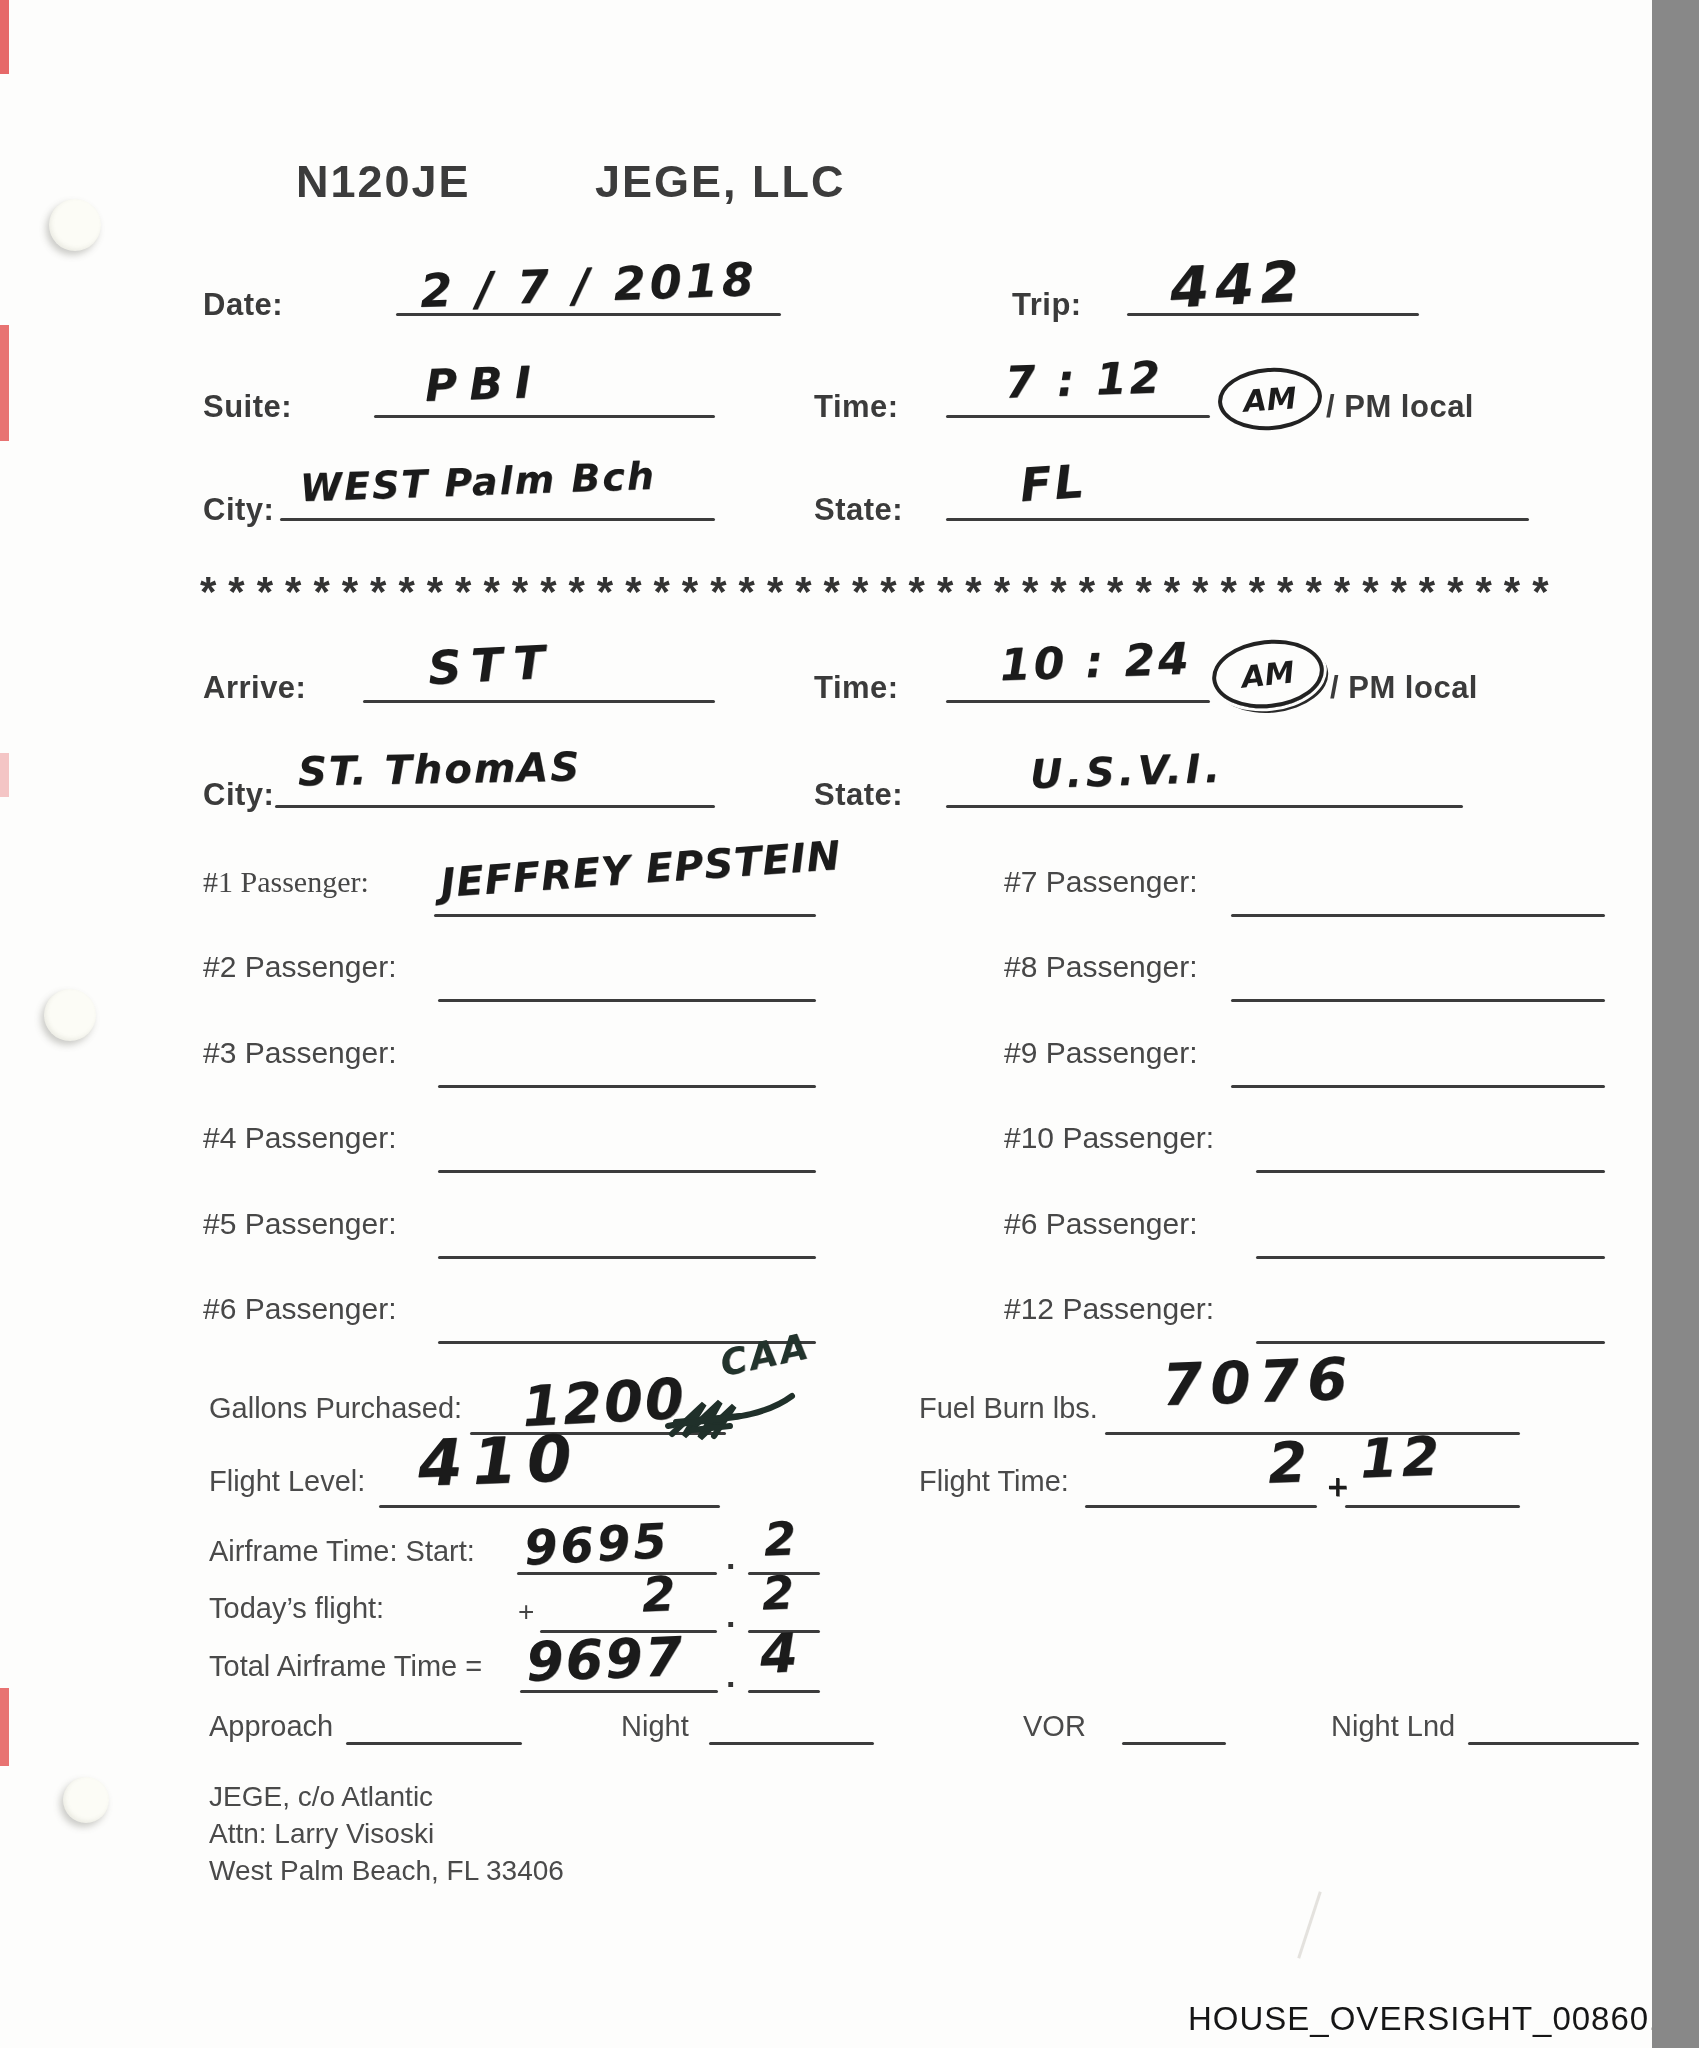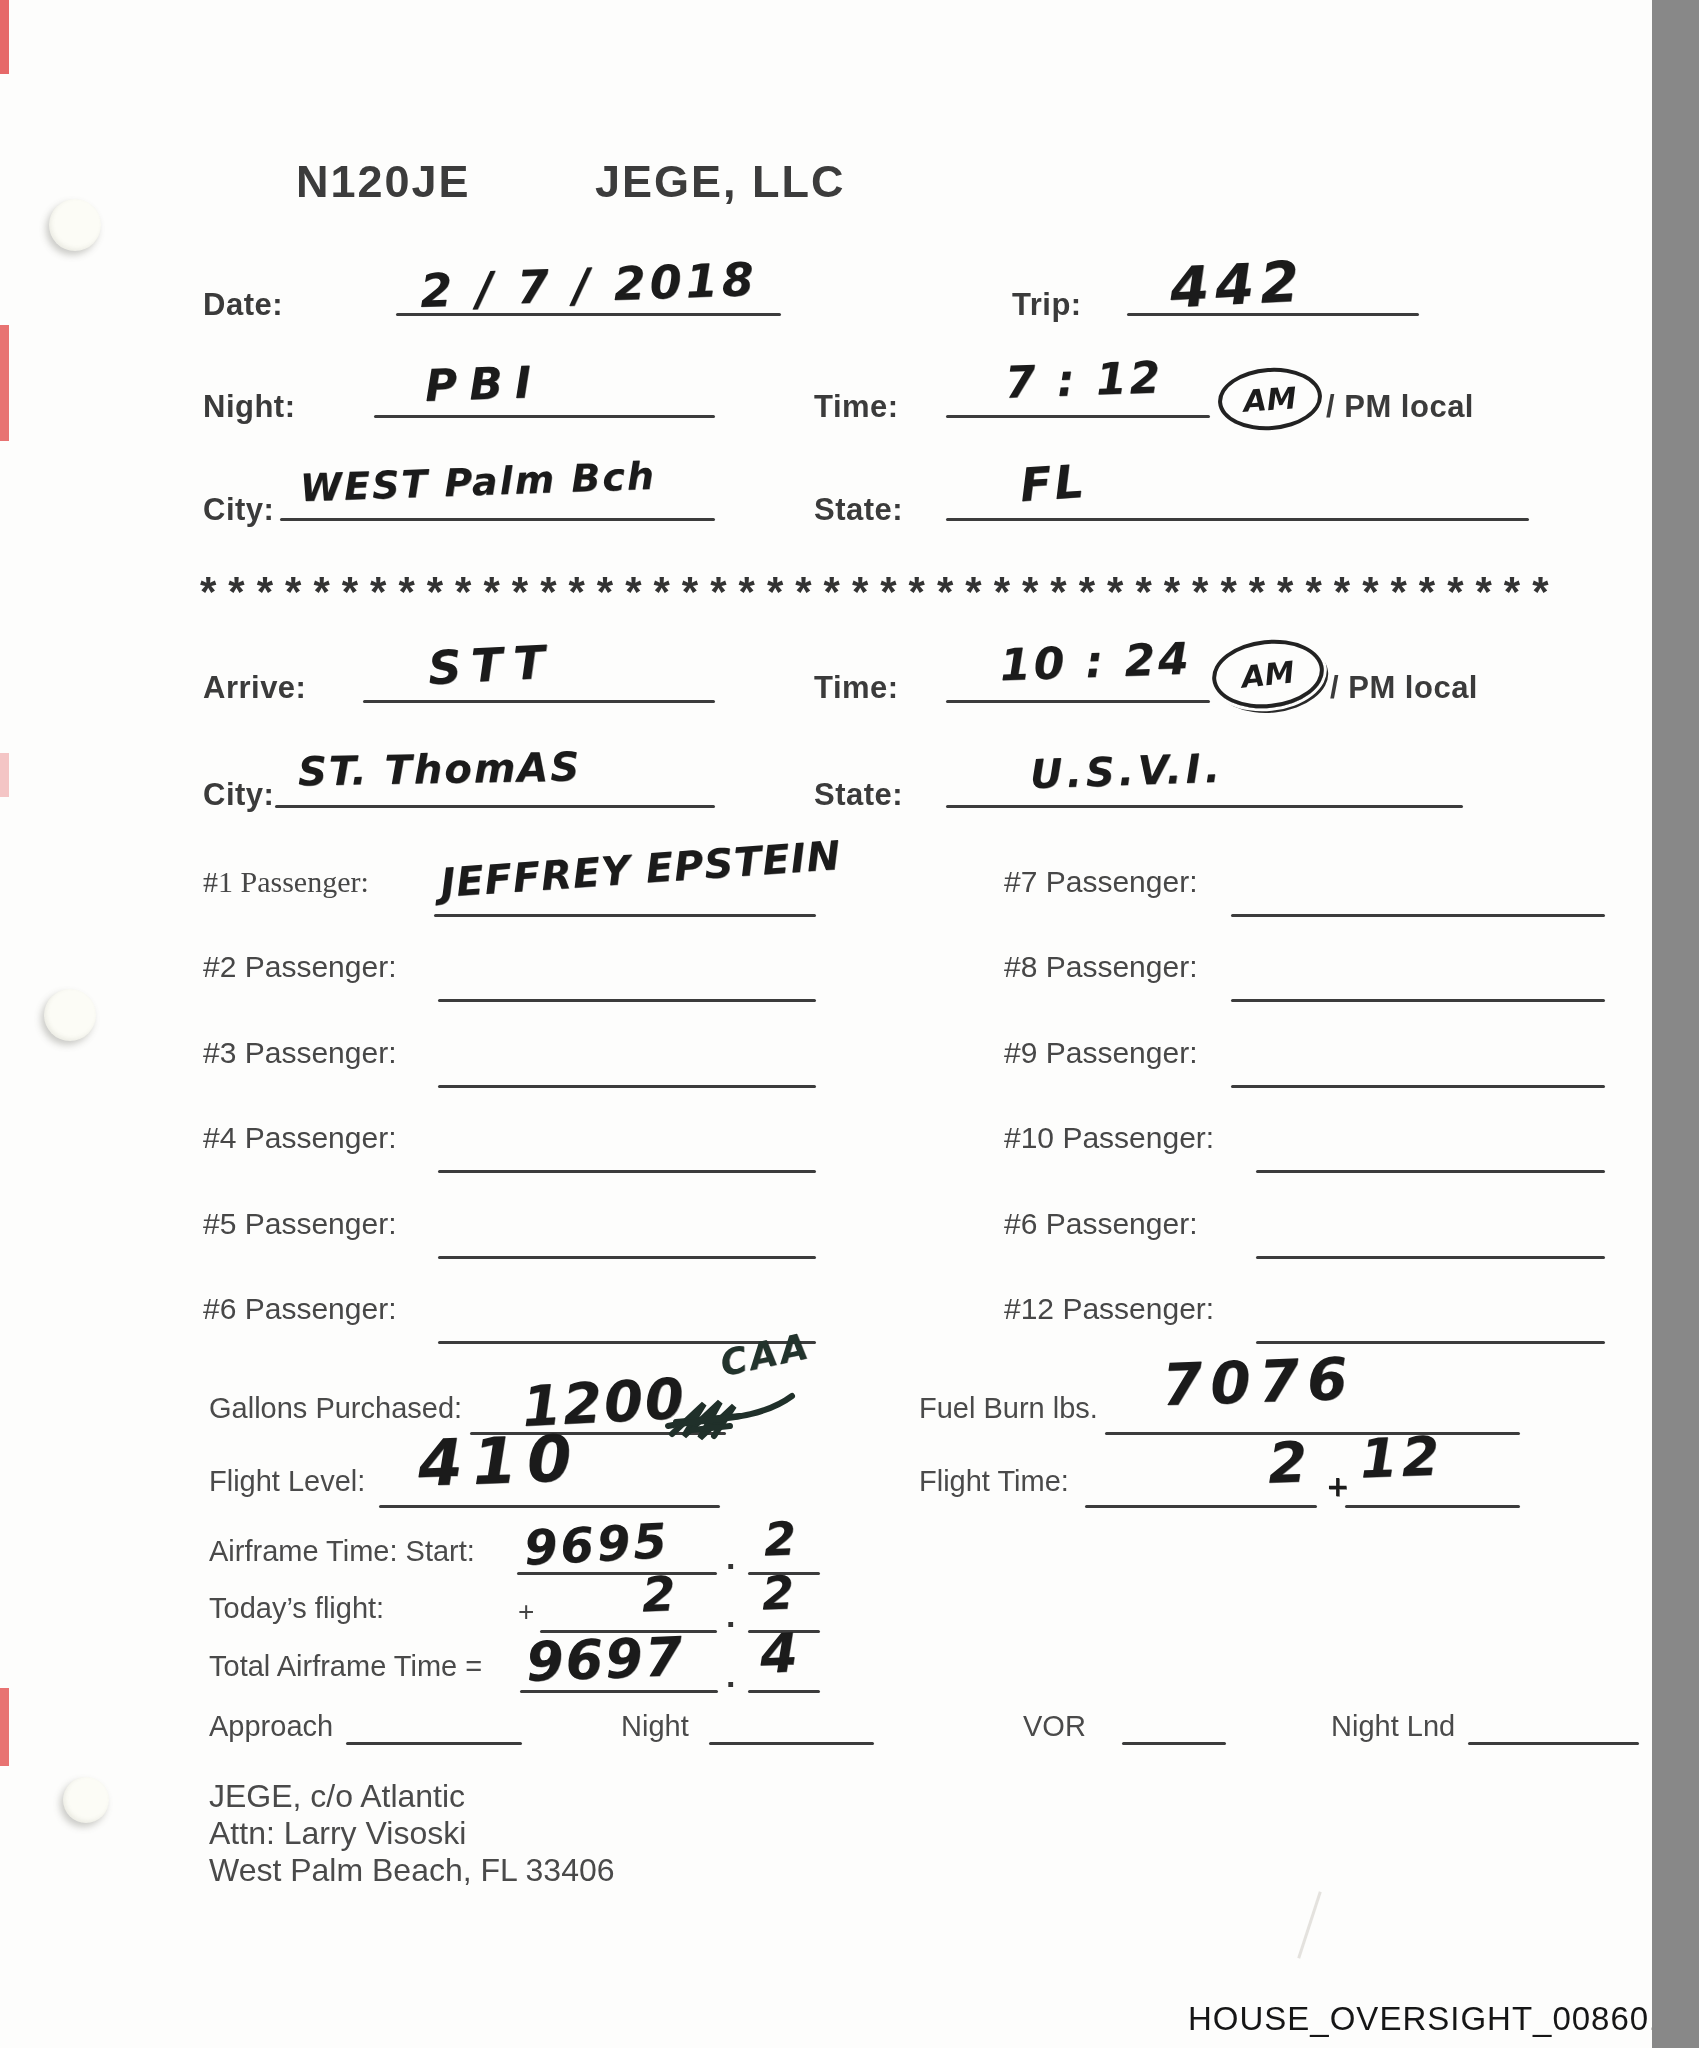--- a/index.html
+++ b/index.html
@@ -15,21 +15,21 @@
       color:#1b1b1b;white-space:nowrap;text-shadow:0.5px 0.5px 0.6px rgba(20,20,20,0.45);}
   .am-oval{position:absolute;border:4px solid #222;border-radius:50%;display:flex;
            align-items:center;justify-content:center;}
   .am-oval span{font-family:"DejaVu Sans", sans-serif;font-weight:bold;font-style:italic;
                 font-size:30px;color:#1c1c1c;}
   .am-double{box-shadow:0 0 0 3px #fdfdfc, 3px 4px 0 1px #2a2a2a;transform:rotate(-6deg);}
   .hole{position:absolute;border-radius:50%;background:#fcfcf6;
         box-shadow:-3px 4px 7px rgba(90,90,80,0.30), inset 2px -2px 4px rgba(120,120,110,0.12);}
   .redmark{position:absolute;left:0;width:9px;background:#e04444;}
   .ast{font-weight:bold;font-size:42px;letter-spacing:12px;color:#333;white-space:nowrap;}
-  .addr{font-size:32px;color:#4a4a4a;line-height:37px;white-space:nowrap;}
+  .addr{font-size:28px;color:#4a4a4a;line-height:37px;white-space:nowrap;}
   .bates{font-size:33px;color:#161616;letter-spacing:1px;white-space:nowrap;}
   .dot{position:absolute;font-weight:bold;font-size:34px;color:#333;}
   .plus{position:absolute;font-size:28px;color:#444;}
   .crease{position:absolute;width:3px;height:70px;background:#e4e2de;transform:rotate(18deg);}
 </style>
 </head>
 <body>
 
 <div id="page">
 
@@ -47,21 +47,21 @@
   <div class="abs title" style="left:595px;top:156px;">JEGE, LLC</div>
 
   <div class="abs lbl" style="left:203px;top:287px;">Date:</div>
   <div class="ln" style="left:396px;top:313px;width:385px;"></div>
   <div class="hw" style="left:420px;top:258px;font-size:46px;transform:rotate(-2deg);letter-spacing:4px;">2 / 7 / 2018</div>
 
   <div class="abs lbl" style="left:1012px;top:287px;">Trip:</div>
   <div class="ln" style="left:1127px;top:313px;width:292px;"></div>
   <div class="hw" style="left:1170px;top:252px;font-size:56px;transform:rotate(-3deg);letter-spacing:6px;">442</div>
 
-  <div class="abs lbl" style="left:203px;top:389px;">Night:</div>
+  <div class="abs lbl" style="left:203px;top:389px;">Suite:</div>
   <div class="ln" style="left:374px;top:415px;width:341px;"></div>
   <div class="hw" style="left:425px;top:358px;font-size:44px;letter-spacing:12px;transform:rotate(-2deg);">PBI</div>
 
   <div class="abs lbl" style="left:814px;top:389px;">Time:</div>
   <div class="ln" style="left:946px;top:415px;width:264px;"></div>
   <div class="hw" style="left:1005px;top:354px;font-size:44px;letter-spacing:3px;transform:rotate(-2deg);">7 : 12</div>
   <div class="am-oval" style="left:1218px;top:368px;width:96px;height:54px;transform:rotate(-4deg);">
     <span>AM</span>
   </div>
   <div class="abs lbl" style="left:1326px;top:389px;">/ PM local</div>

